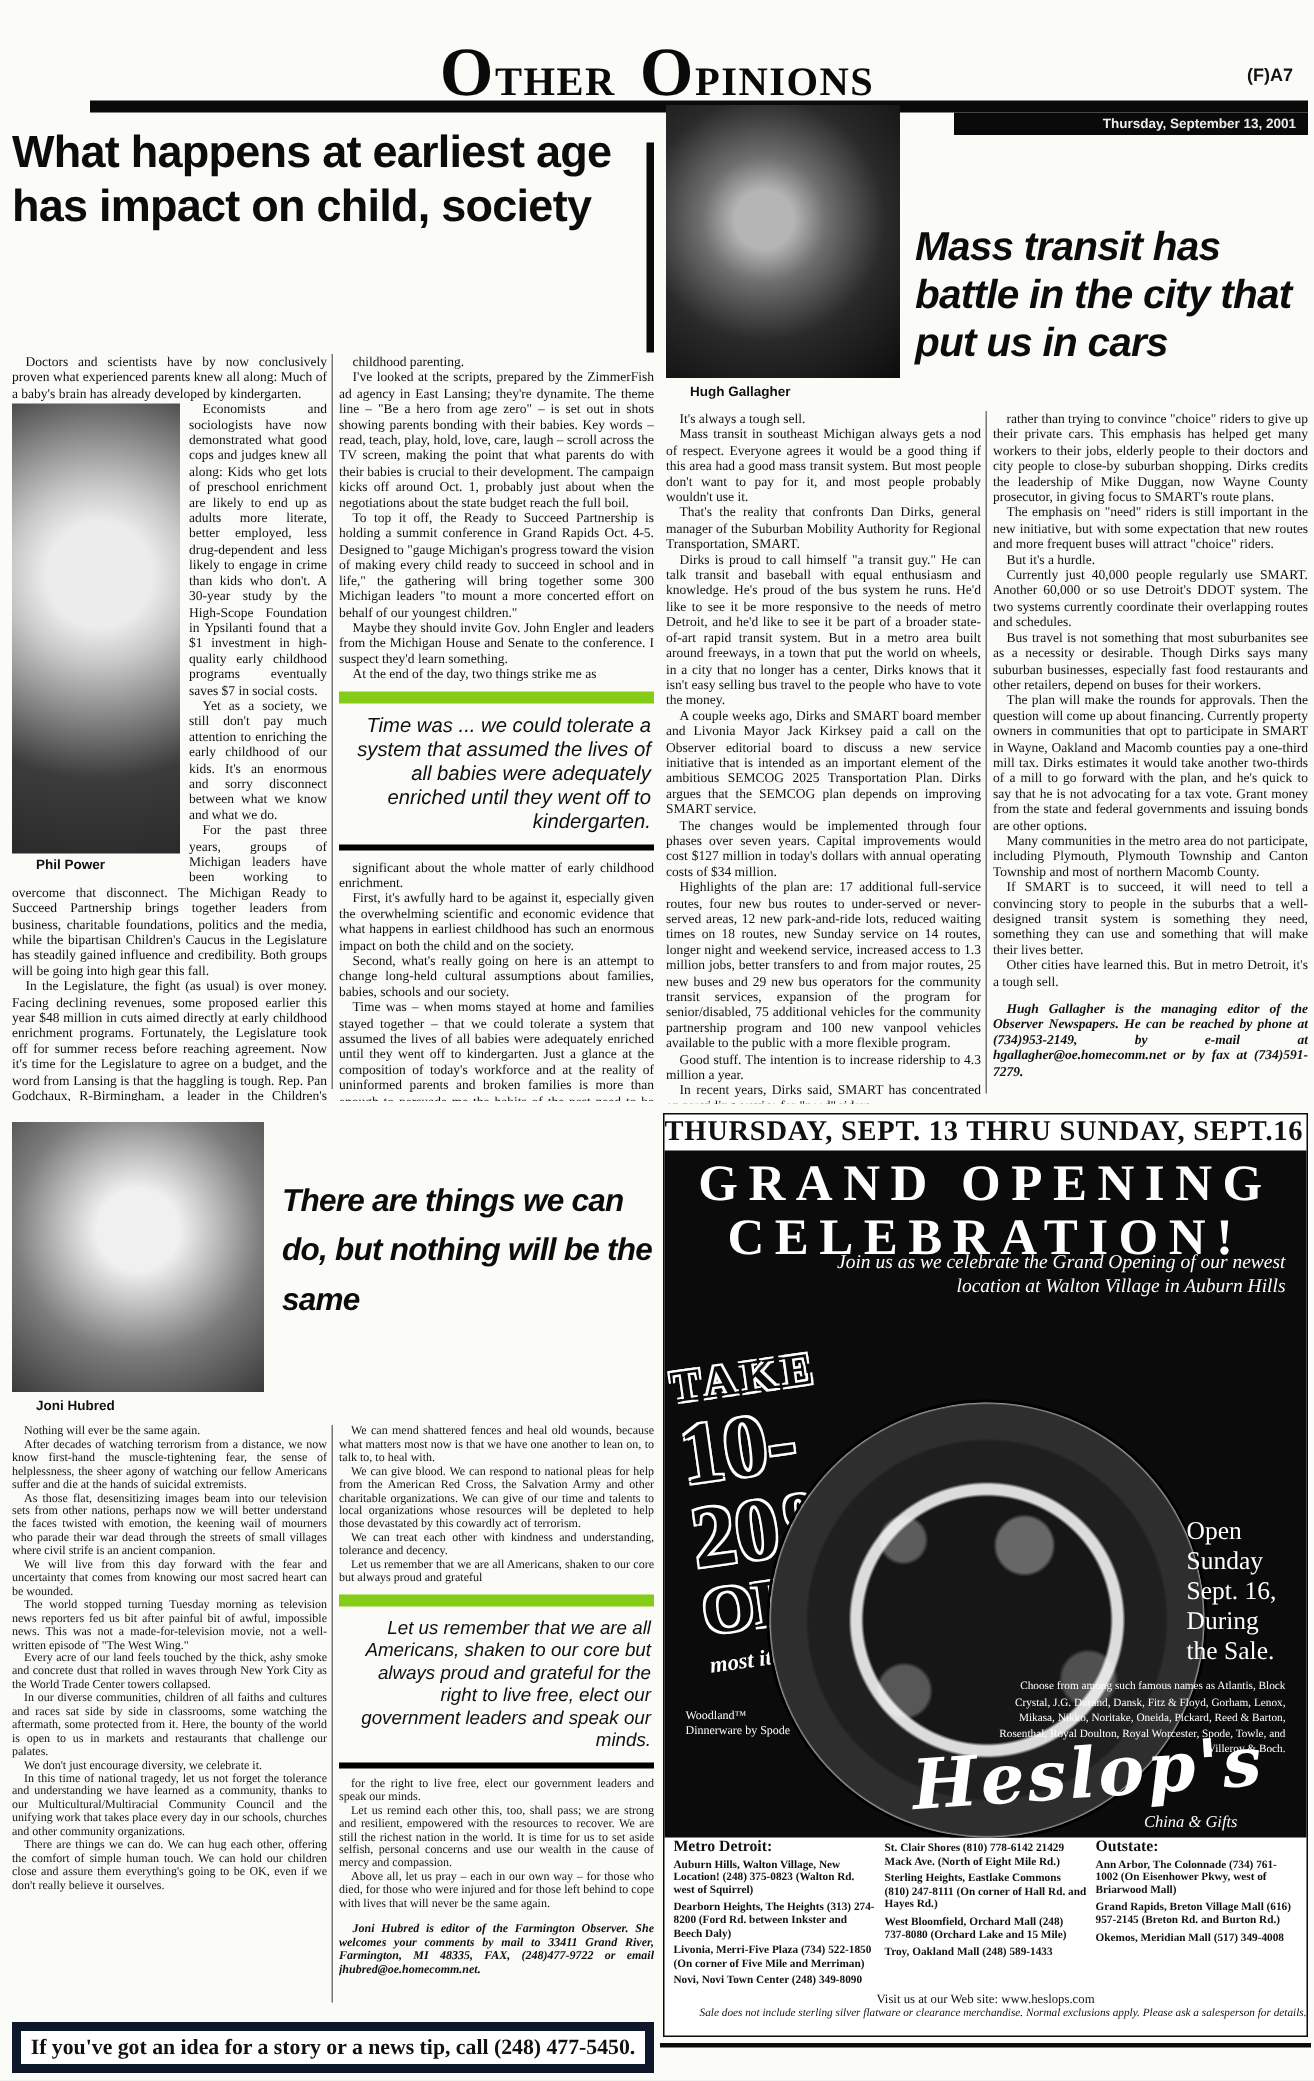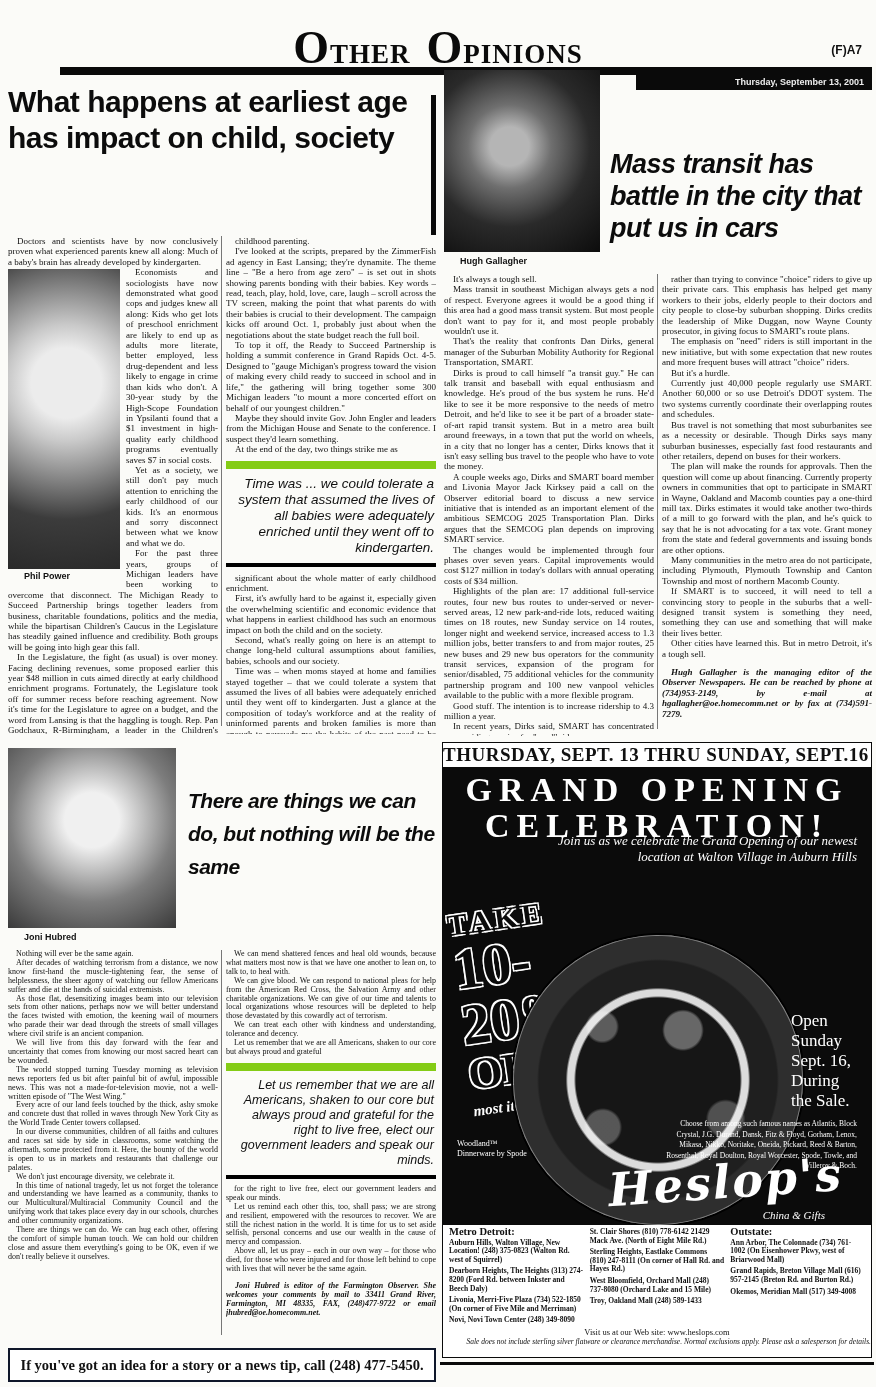--- a/index.html
+++ b/index.html
@@ -64,21 +64,21 @@
   #a3-photo{position:absolute;left:0;top:6px;width:168px;height:180px;}
   #a3-caption{position:absolute;left:0;top:188px;}
   #a3-headline{position:absolute;left:180px;top:42px;width:248px;font-size:21px;line-height:33px;
     font-style:italic;}
   #a3-col1{left:0;top:208px;width:210px;height:390px;font-size:8px;line-height:8.9px;}
   #a3-col2{left:218px;top:208px;width:210px;height:390px;font-size:8px;line-height:8.9px;}
   #a3-rule{left:213px;top:208px;height:385px;}
   #a3-col2 .pullquote{font-size:12.5px;line-height:15px;}
 
   
-  #tipbox{position:absolute;left:8px;top:1348px;width:428px;height:34px;border:2px solid #0f172a;
+  #tipbox{position:absolute;left:8px;top:1348px;width:428px;height:34px;border:6px solid #0f172a;
     box-sizing:border-box;display:flex;align-items:center;justify-content:center;
     font-weight:bold;font-size:14.5px;background:#fff;}
 
   
   #ad{position:absolute;left:442px;top:742px;width:430px;height:616px;border:1px solid #0a0a0a;
     box-sizing:border-box;background:#fff;}
   #ad-banner{height:24px;font-weight:bold;font-size:19px;text-align:left;line-height:24px;
     font-family:"Liberation Serif",serif;letter-spacing:0.5px;}
   #ad-black{position:relative;height:458px;background:#0b0b0b;color:#fff;overflow:hidden;}
   .ad-title{font-family:"Liberation Serif",serif;font-weight:bold;text-align:center;

